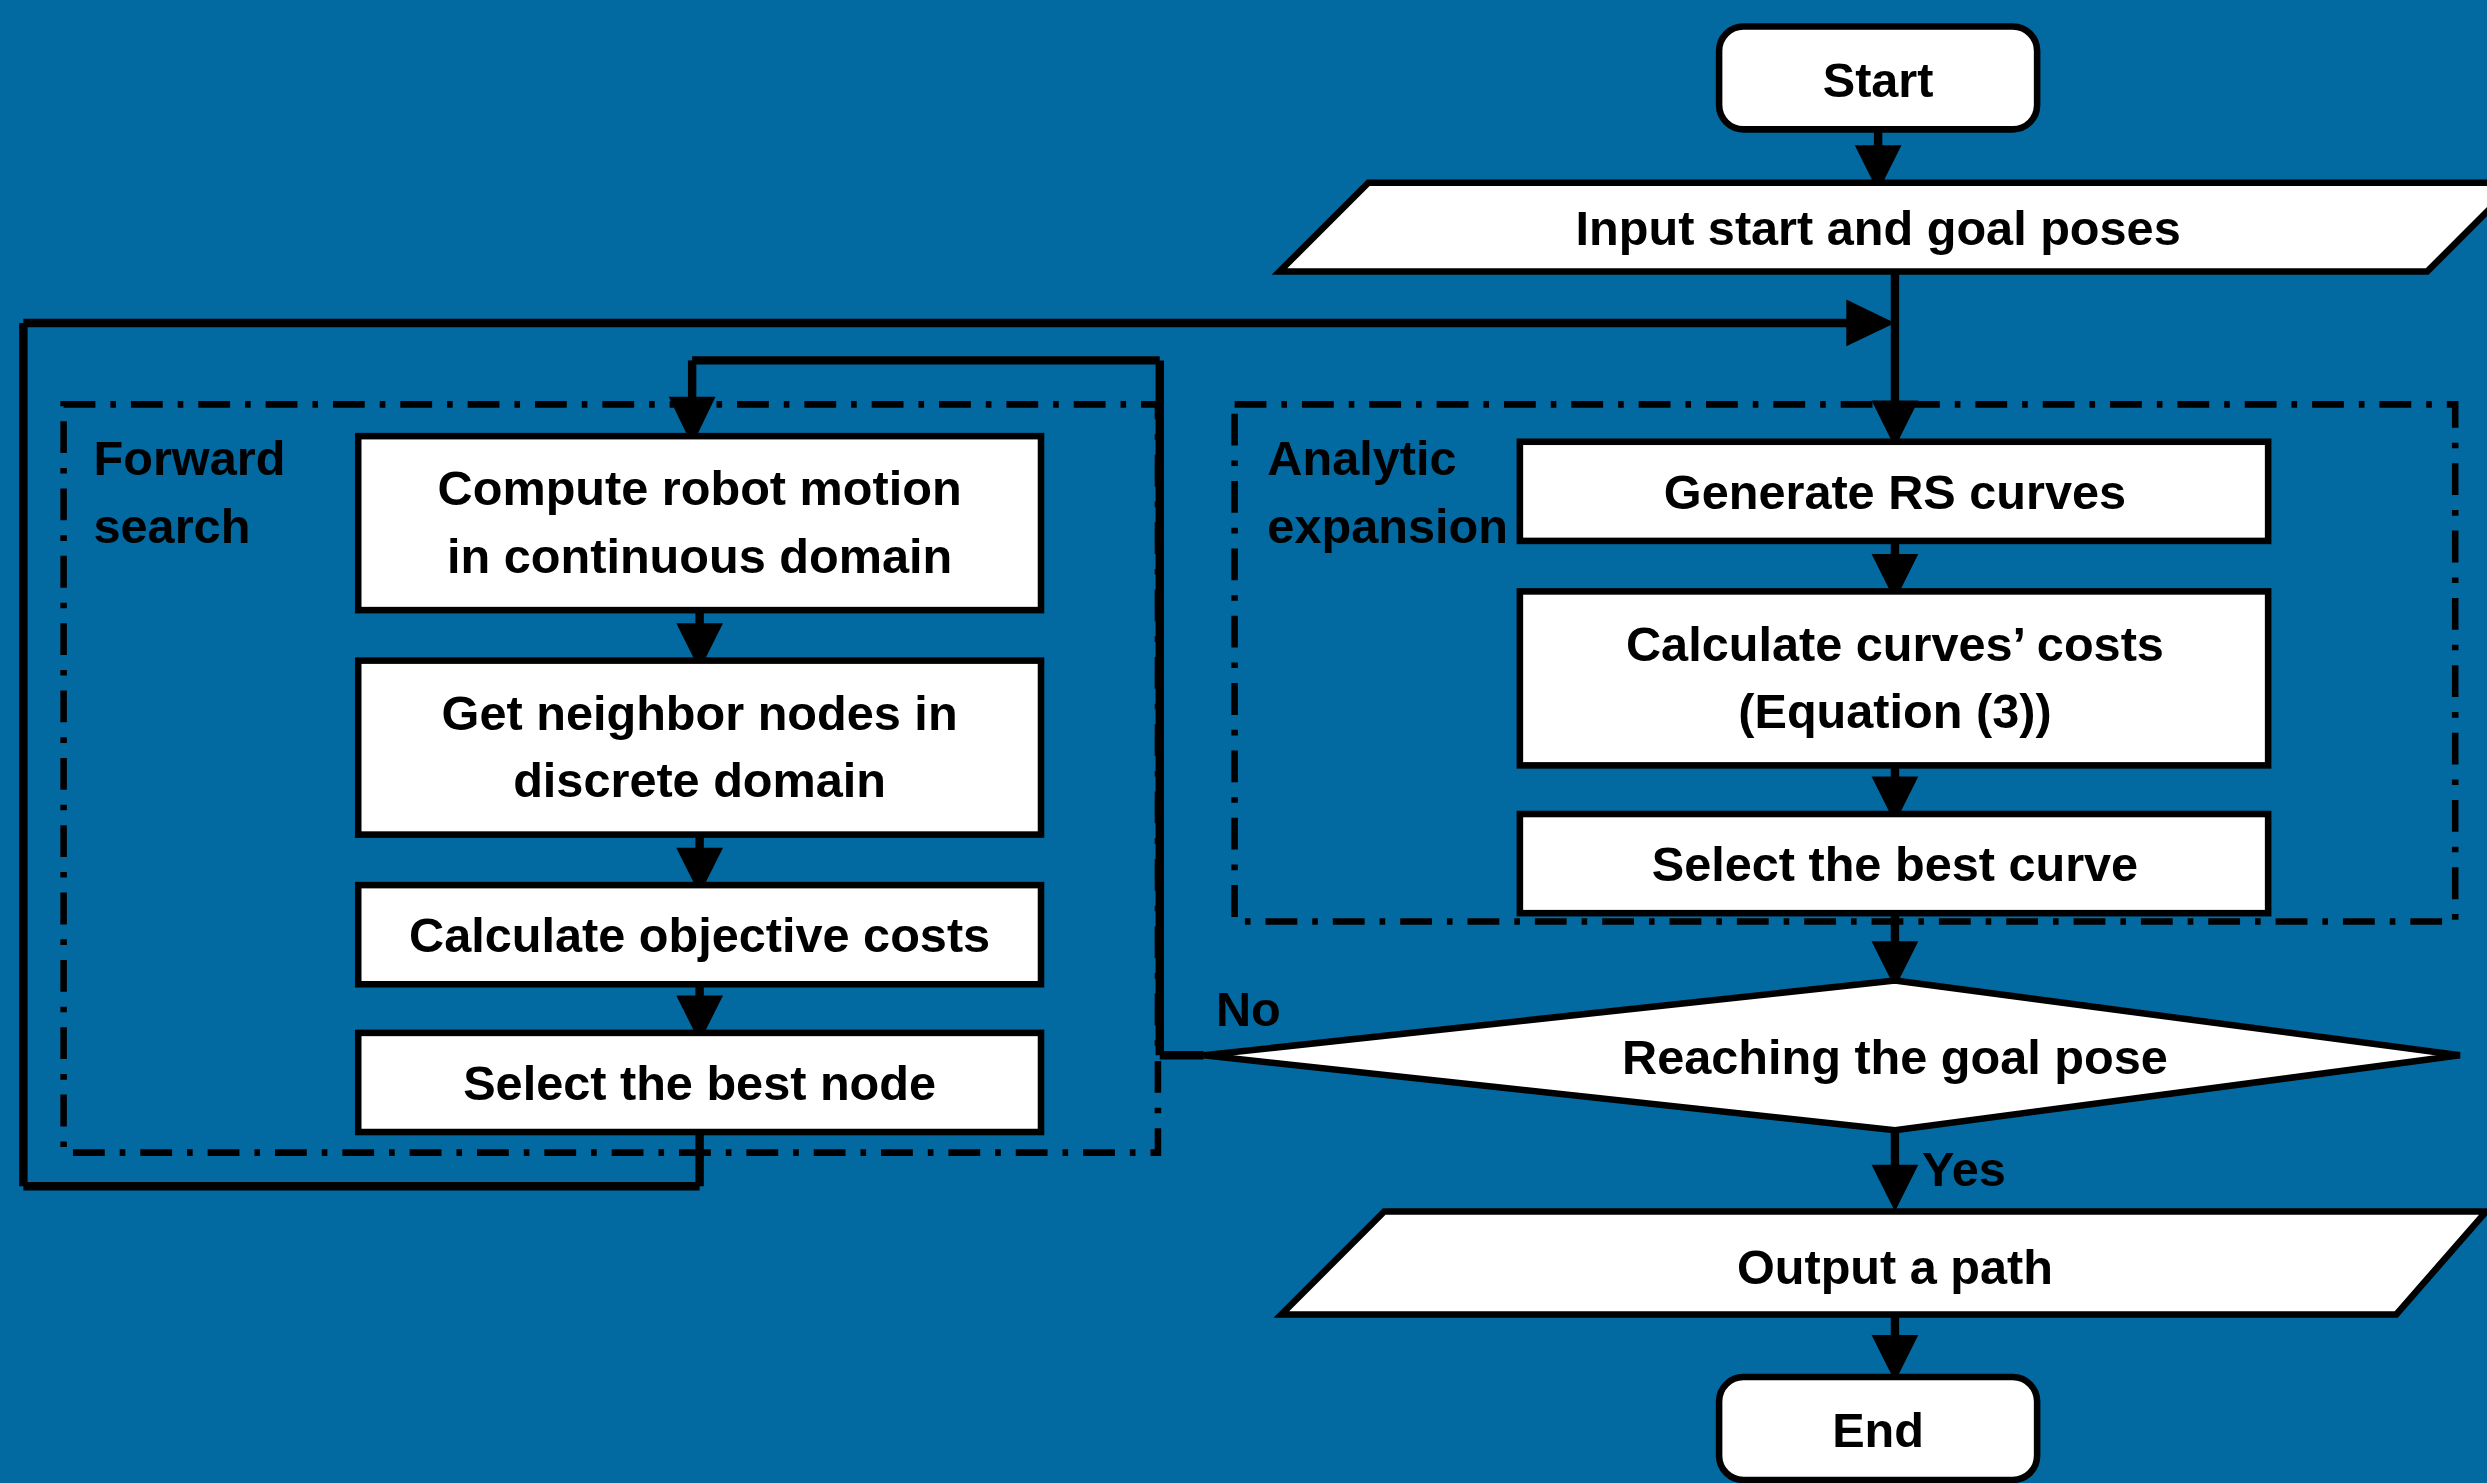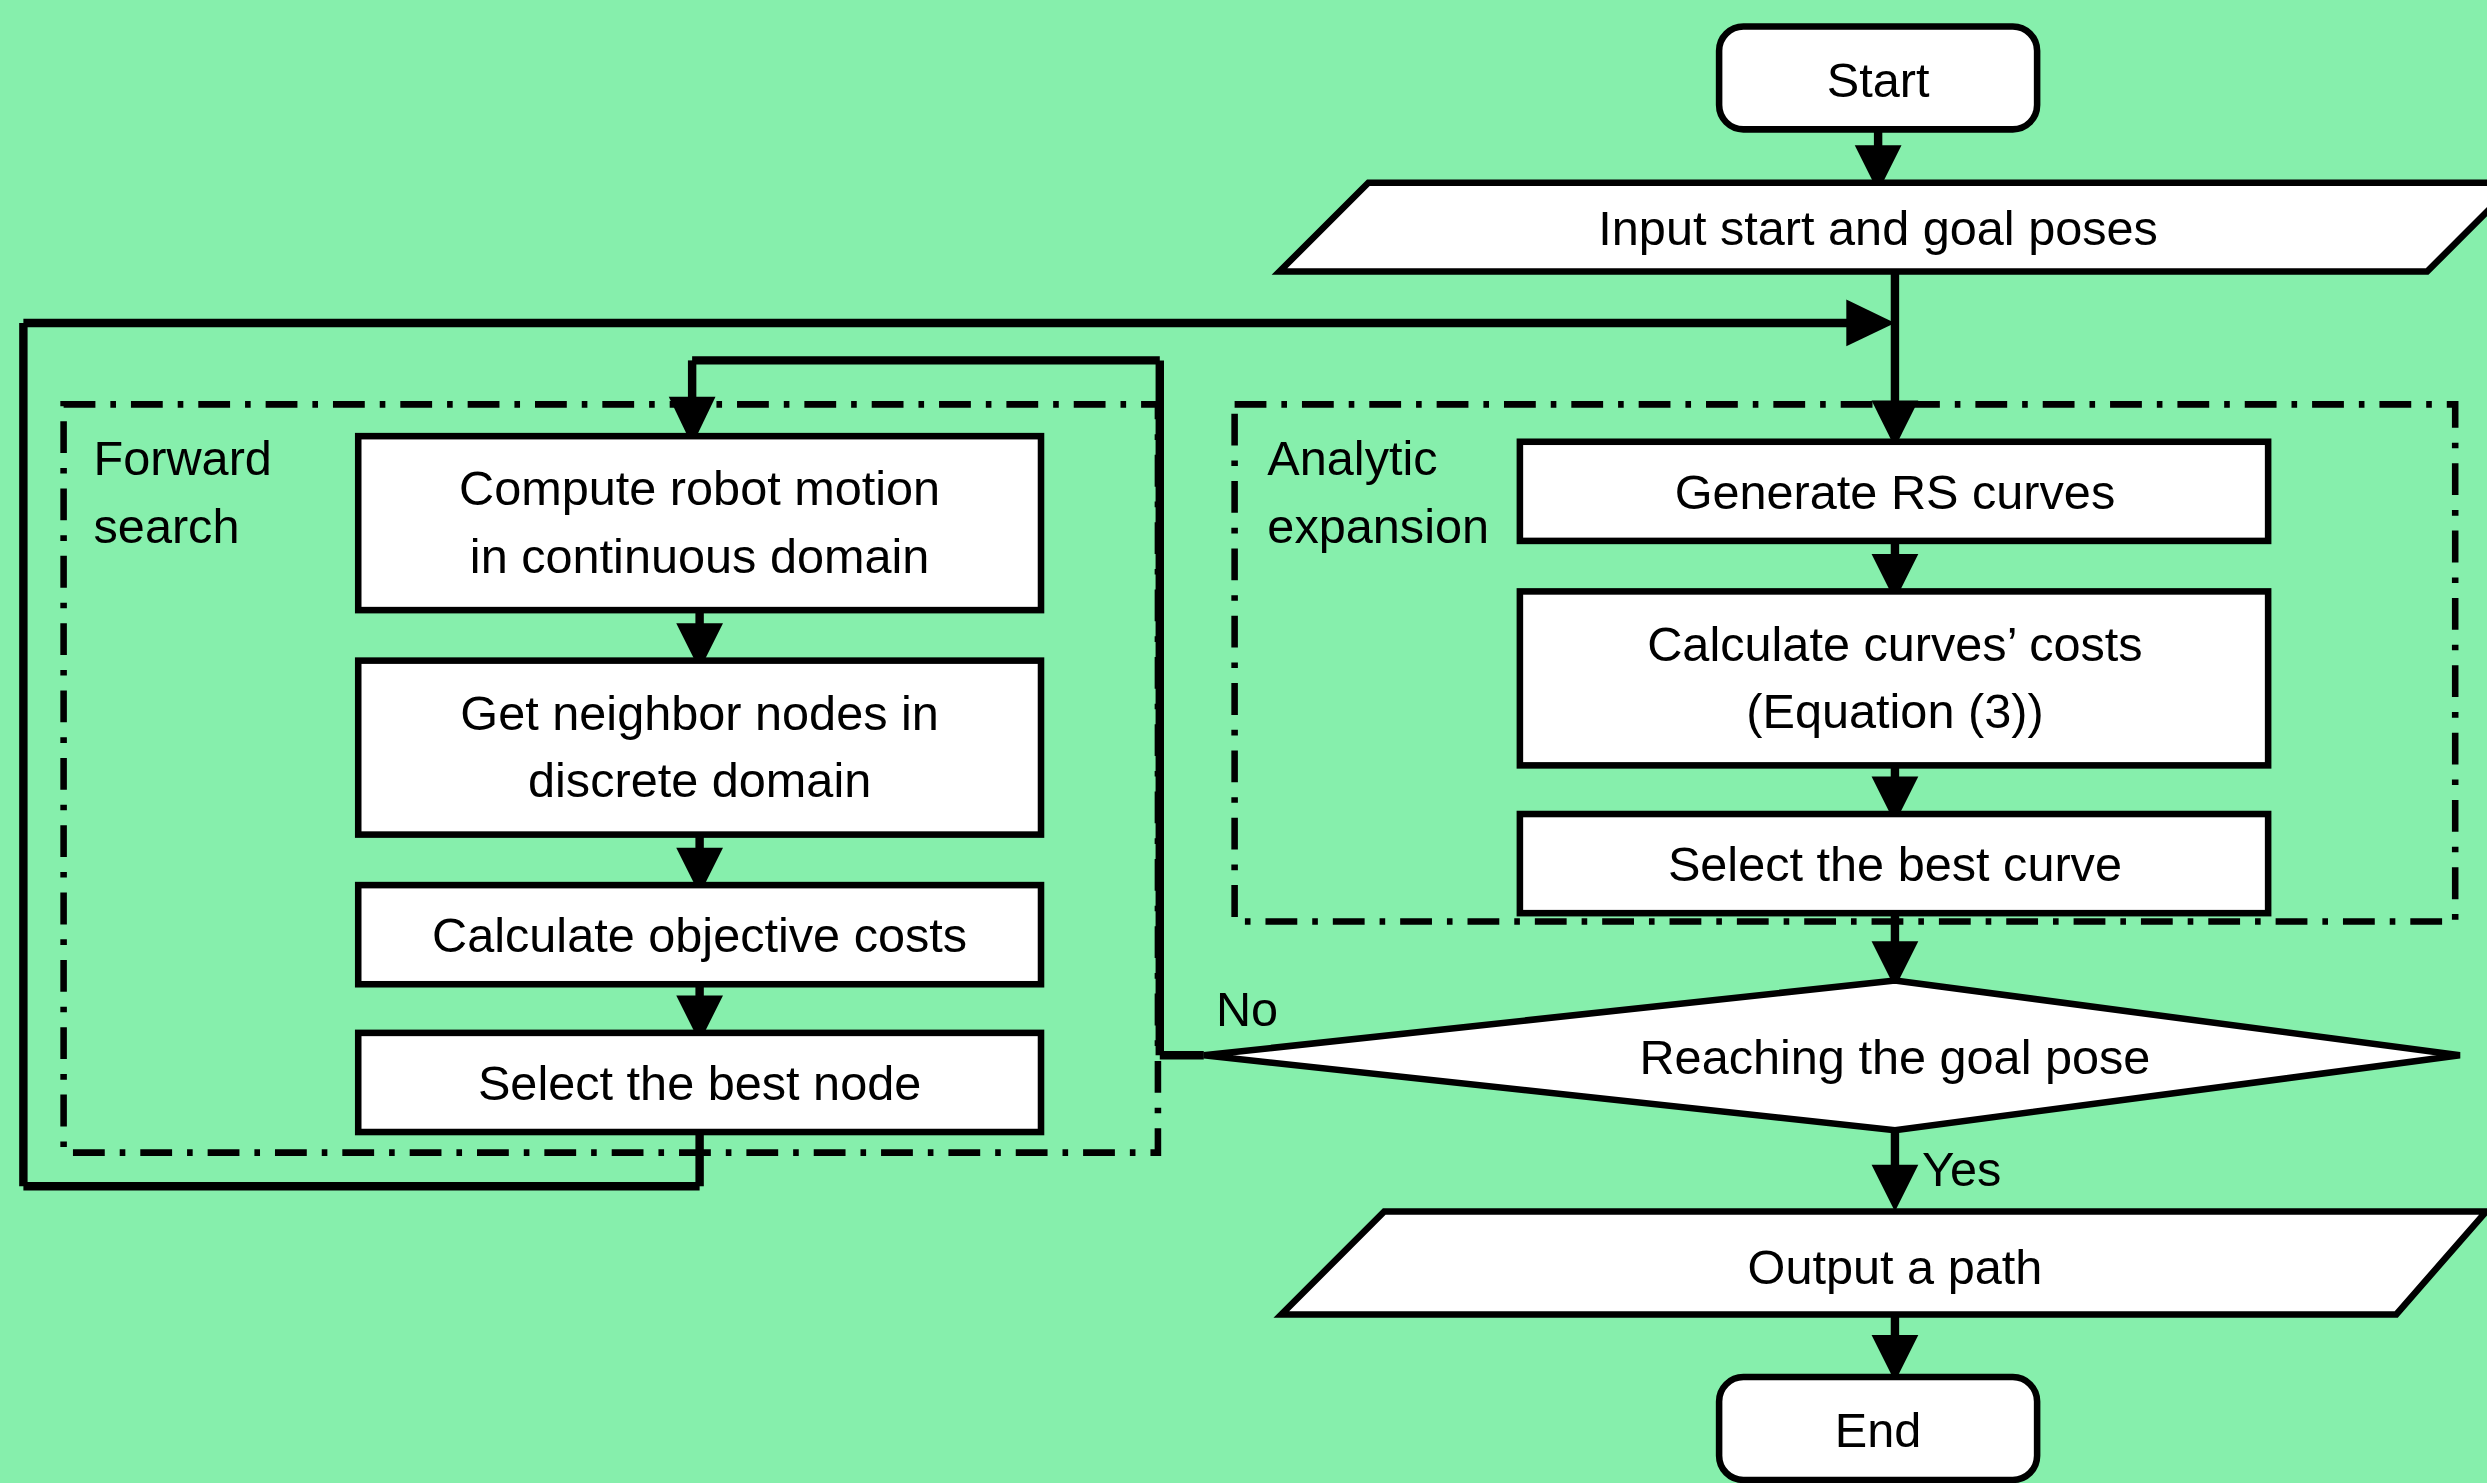--- a/index.html
+++ b/index.html
@@ -4,22 +4,23 @@
 <style>
   html, body {
     margin: 0;
     padding: 0;
     background: #ffffff;
   }
   #flowchart-root {
     position: relative;
     width: 2487px;
     height: 1484px;
-    background: #86efac;
+    background: #0369a1;
     font-family: "Liberation Sans", sans-serif;
+    font-weight: bold;
   }
   svg.chart-svg {
     display: block;
     width: 2487px;
     height: 1484px;
   }
   .shape-stroke {
     fill: #ffffff;
     stroke: #000000;
     stroke-width: 7;

